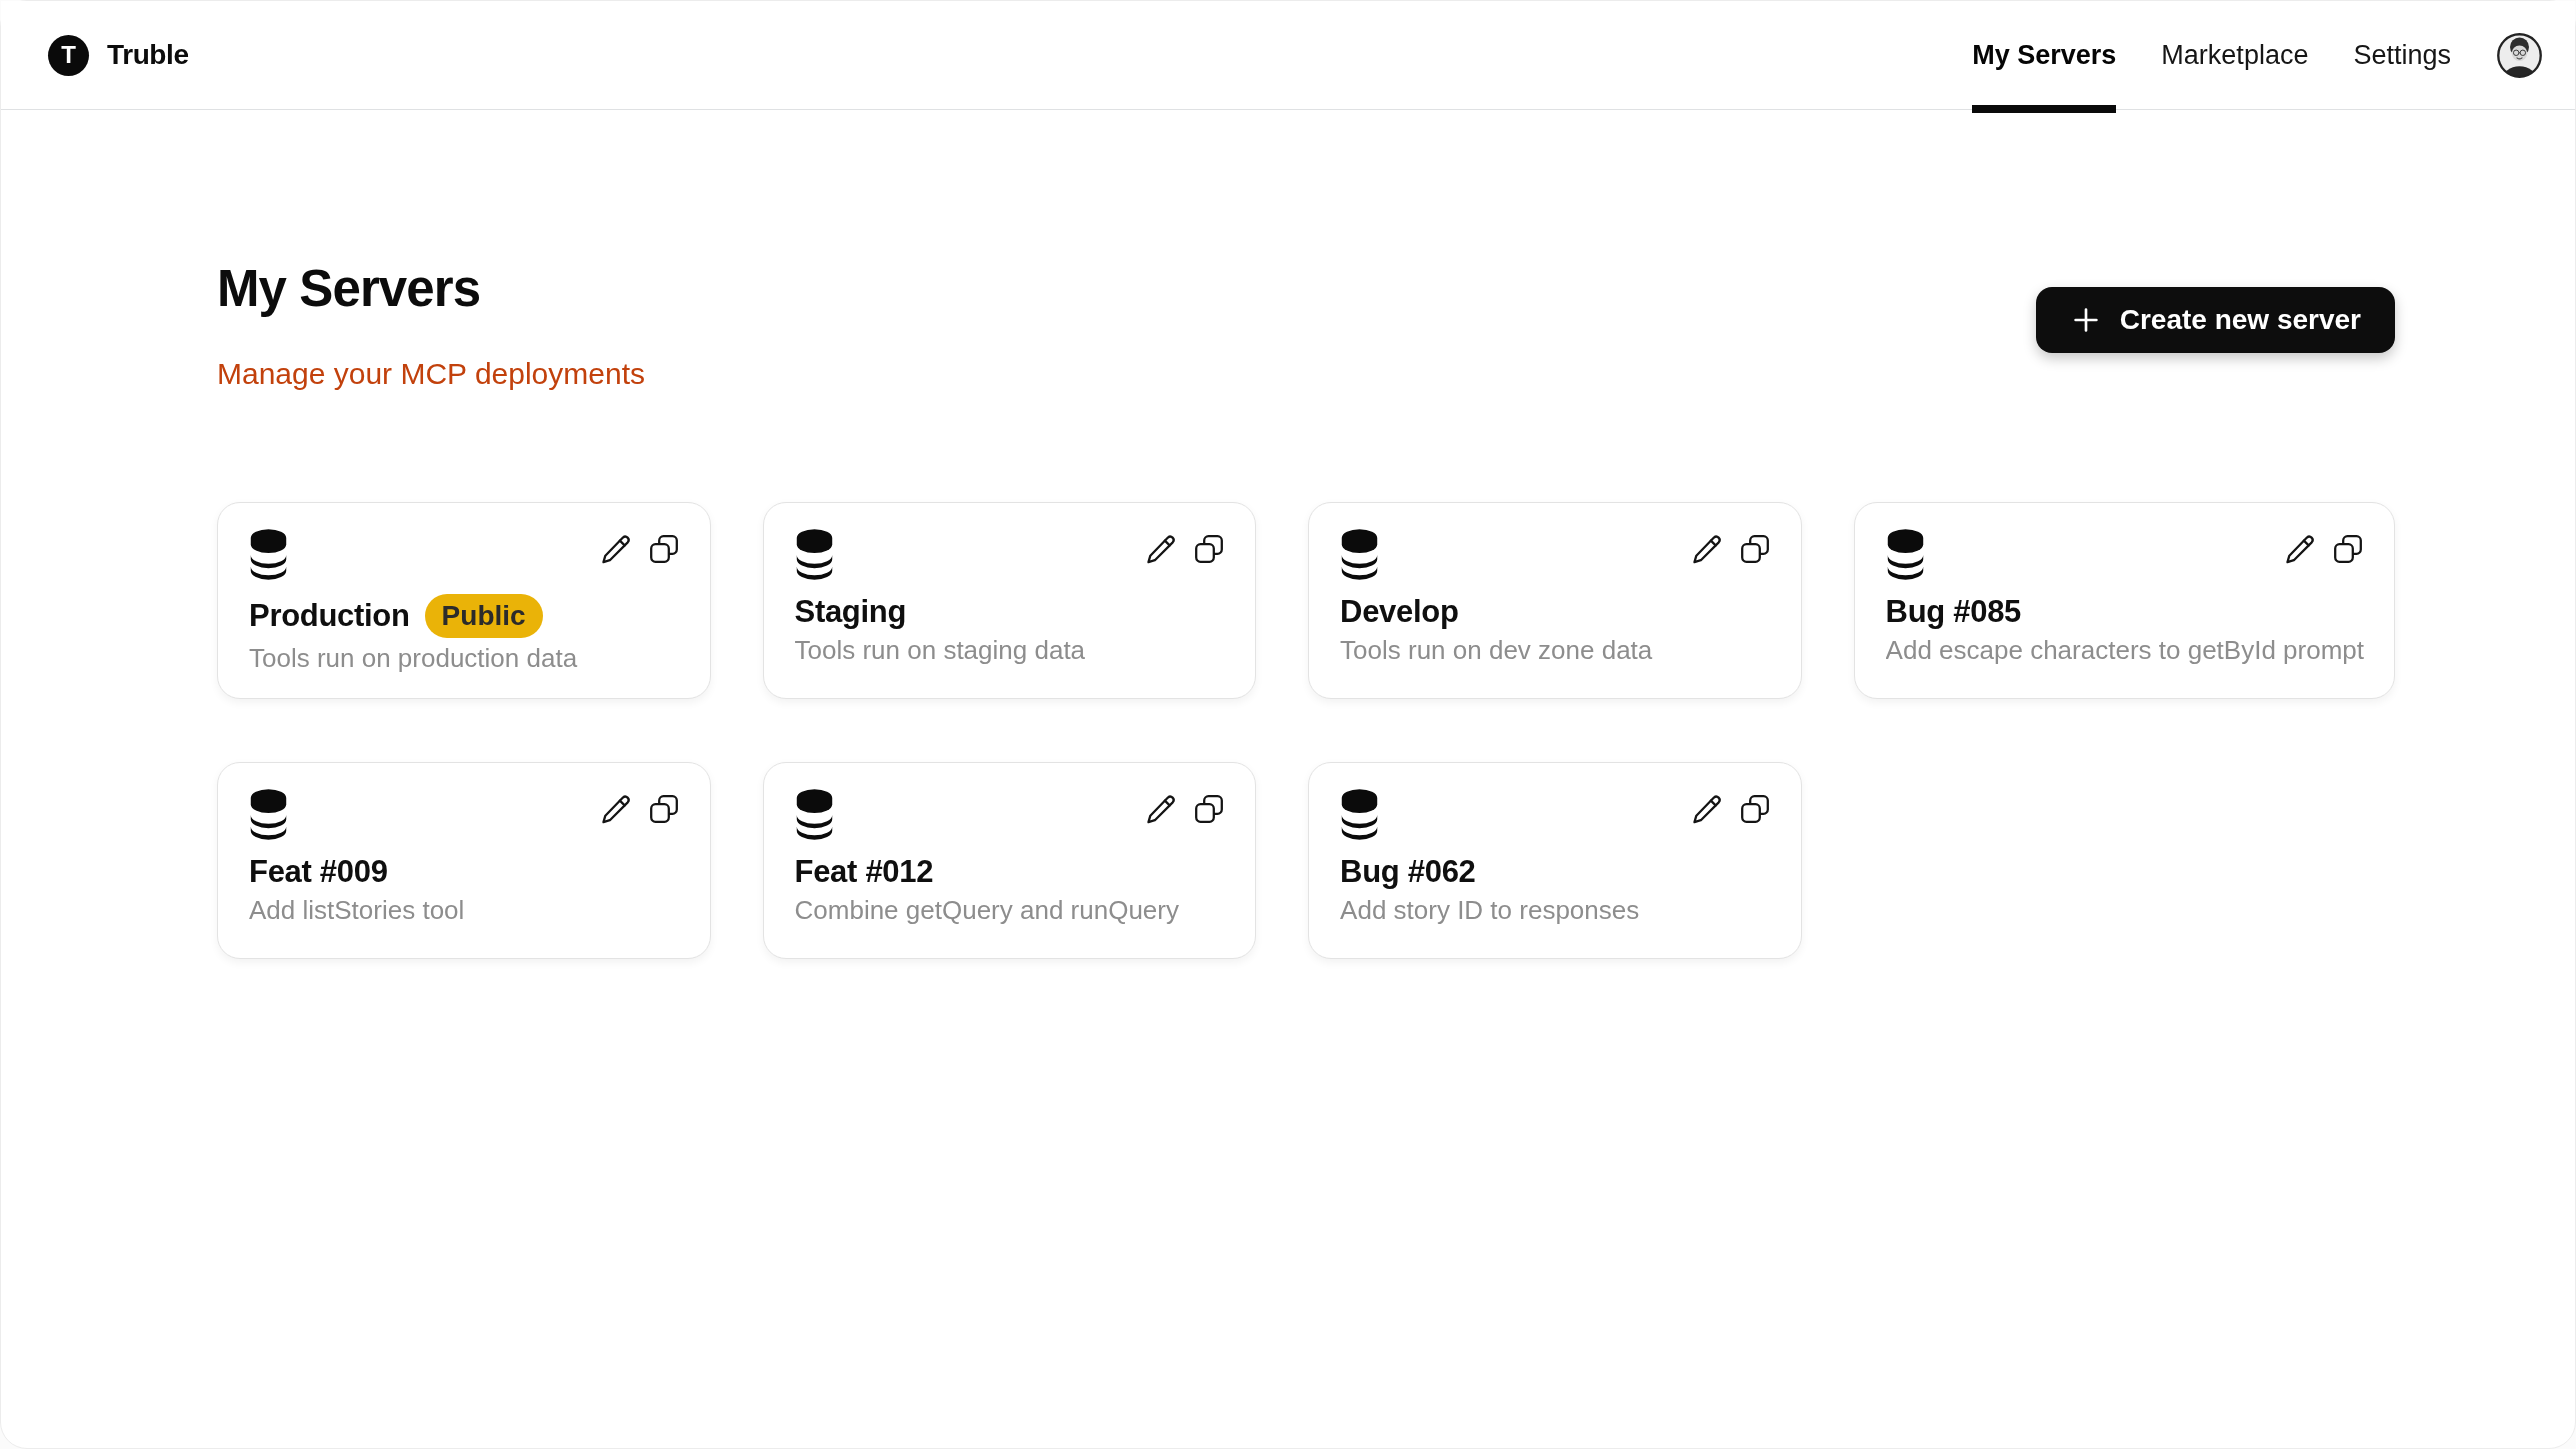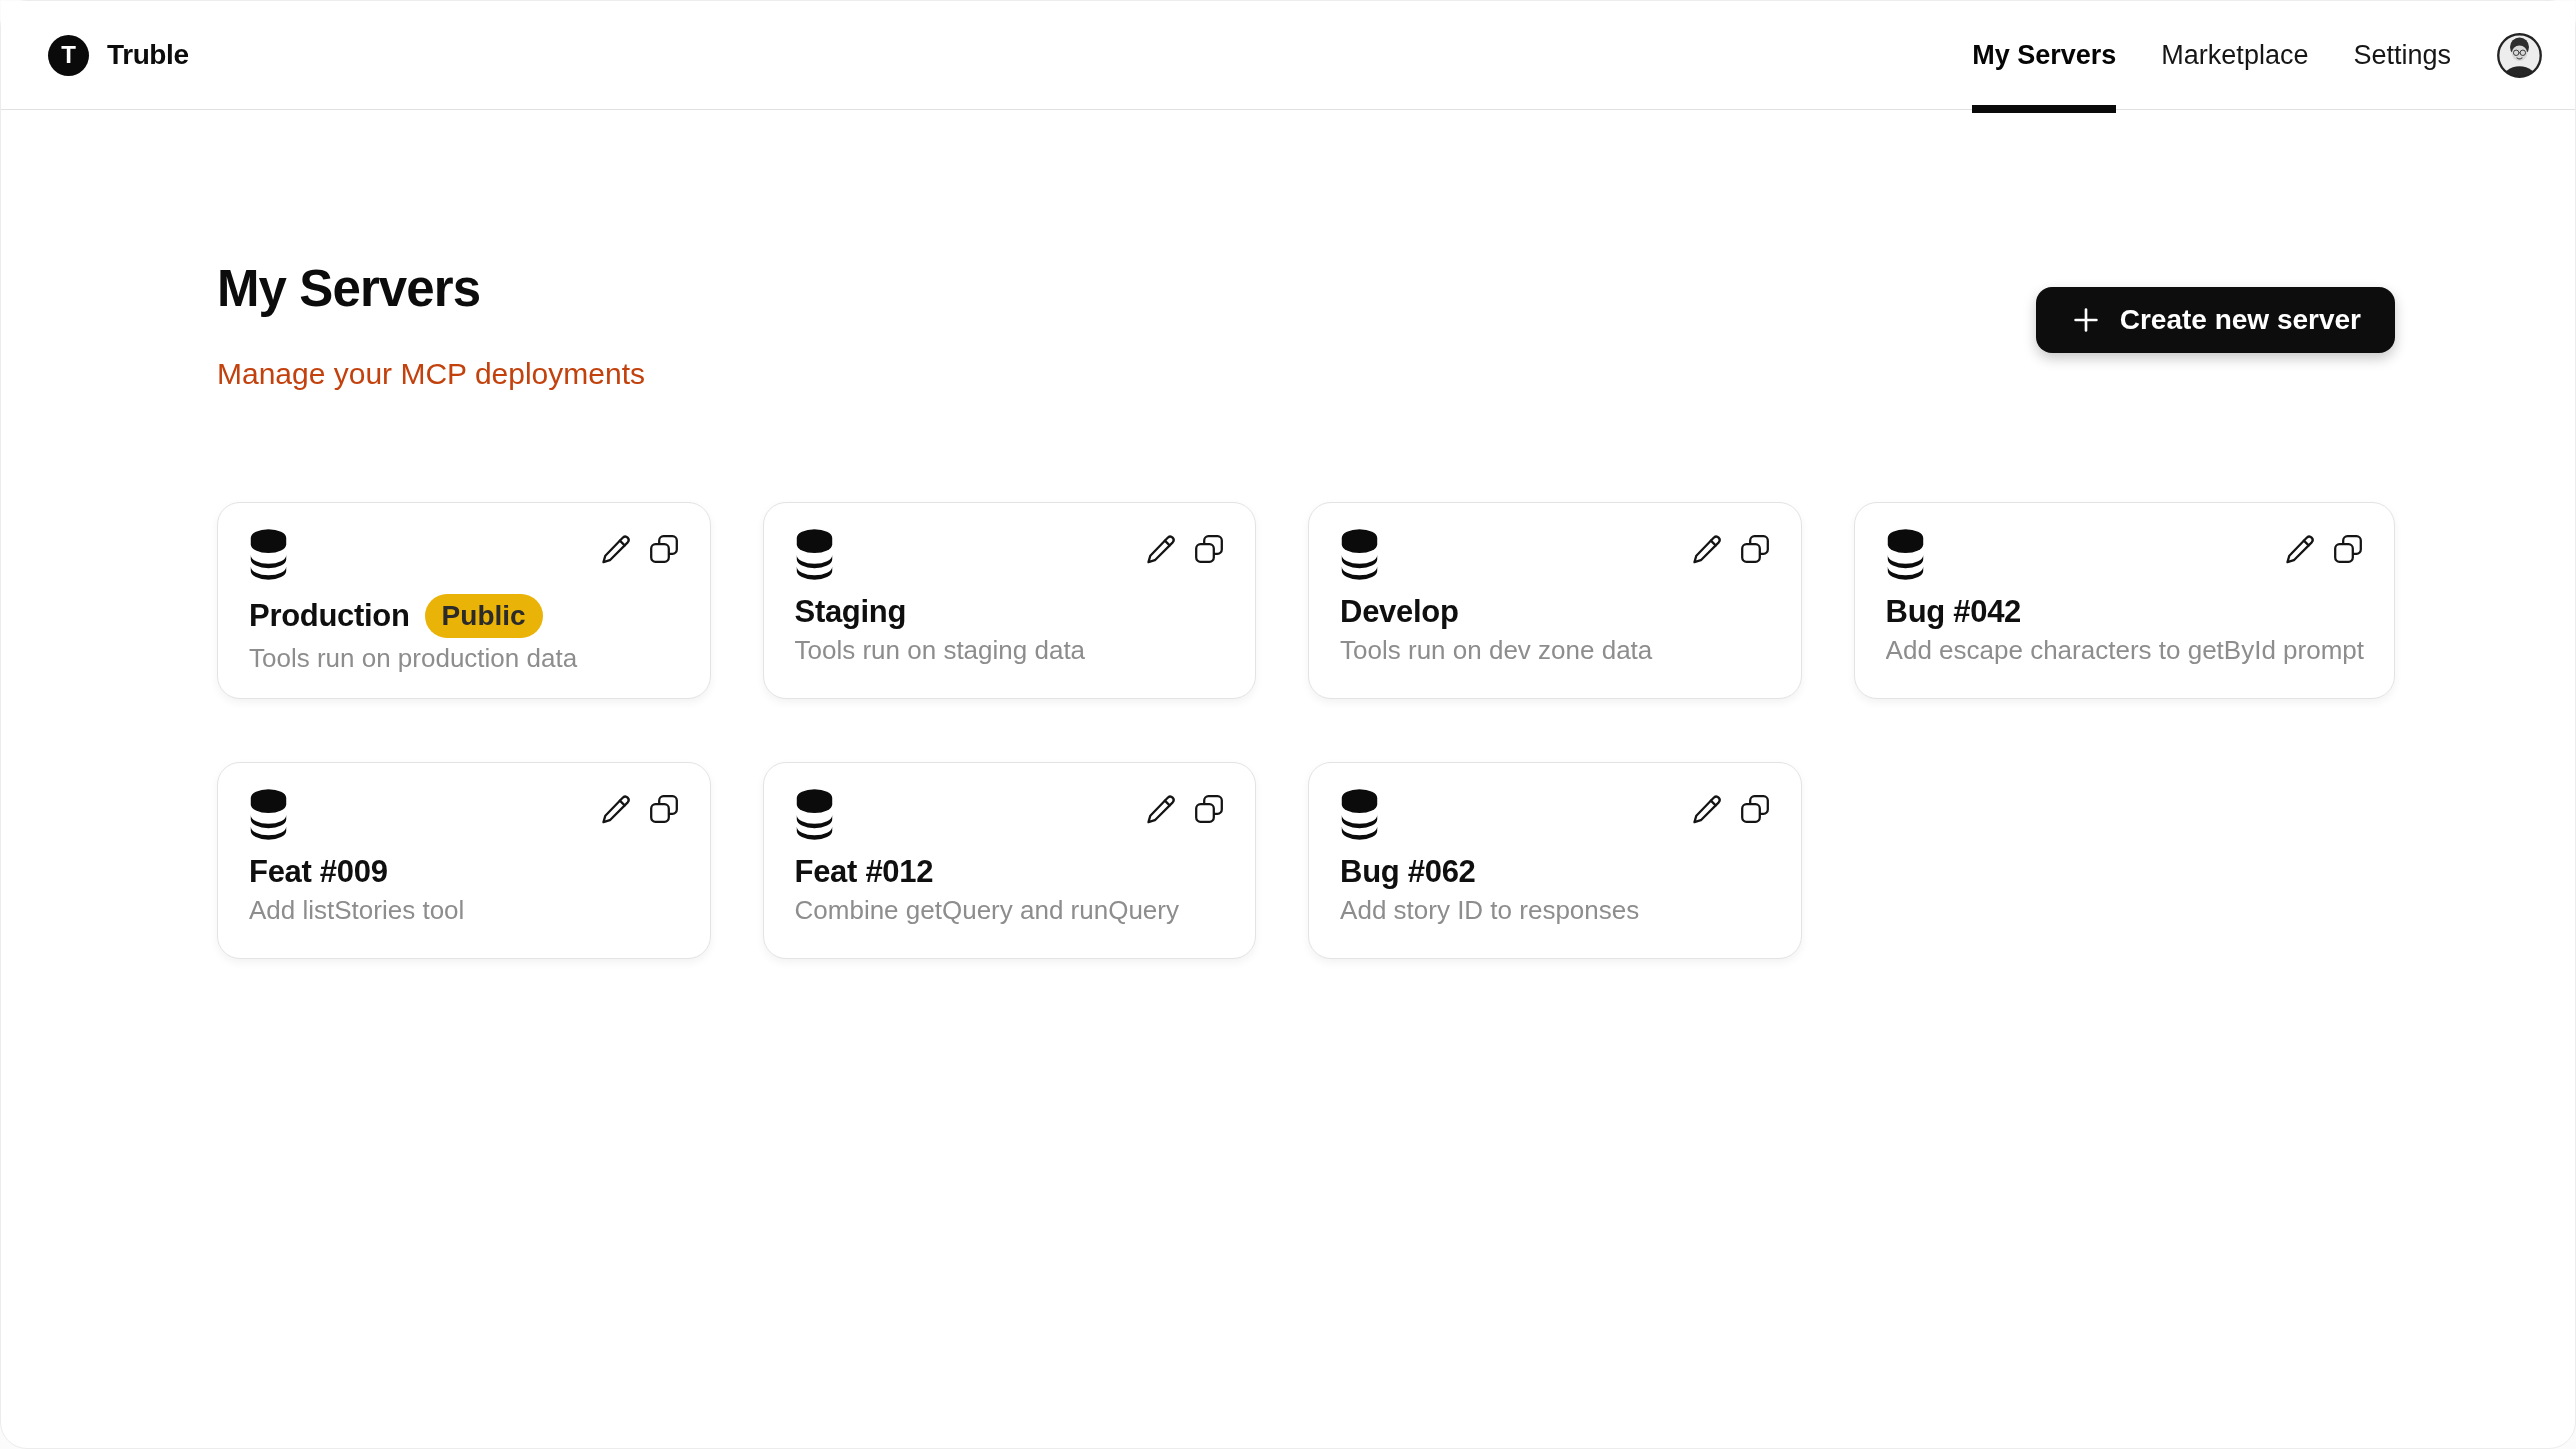--- a/index.html
+++ b/index.html
@@ -261,21 +261,21 @@
         </button>
         <button class="icon-btn">
           <svg viewBox="0 0 24 24">
             <rect x="8.4" y="2.4" width="13.2" height="13.2" rx="3.2" fill="none" stroke="#141414" stroke-width="1.7"></rect>
             <rect x="2.4" y="8.4" width="13.2" height="13.2" rx="3.2" fill="#ffffff" stroke="#141414" stroke-width="1.7"></rect>
           </svg>
         </button>
       </span>
     </div>
     <div class="title-row">
-      <span class="card-title">Bug #042</span>
+      <span class="card-title">Bug #085</span>
 
     </div>
     <div class="card-desc">Add escape characters to getById prompt</div>
   </div>
 
   <div class="card">
     <div class="card-top">
       <span class="db-icon">
         <svg viewBox="0 0 44 58">
           <path d="M2 11 A20 10 0 0 1 42 11 L42 18 A20 10 0 0 1 2 18 Z" fill="#0b0b0b"></path>

